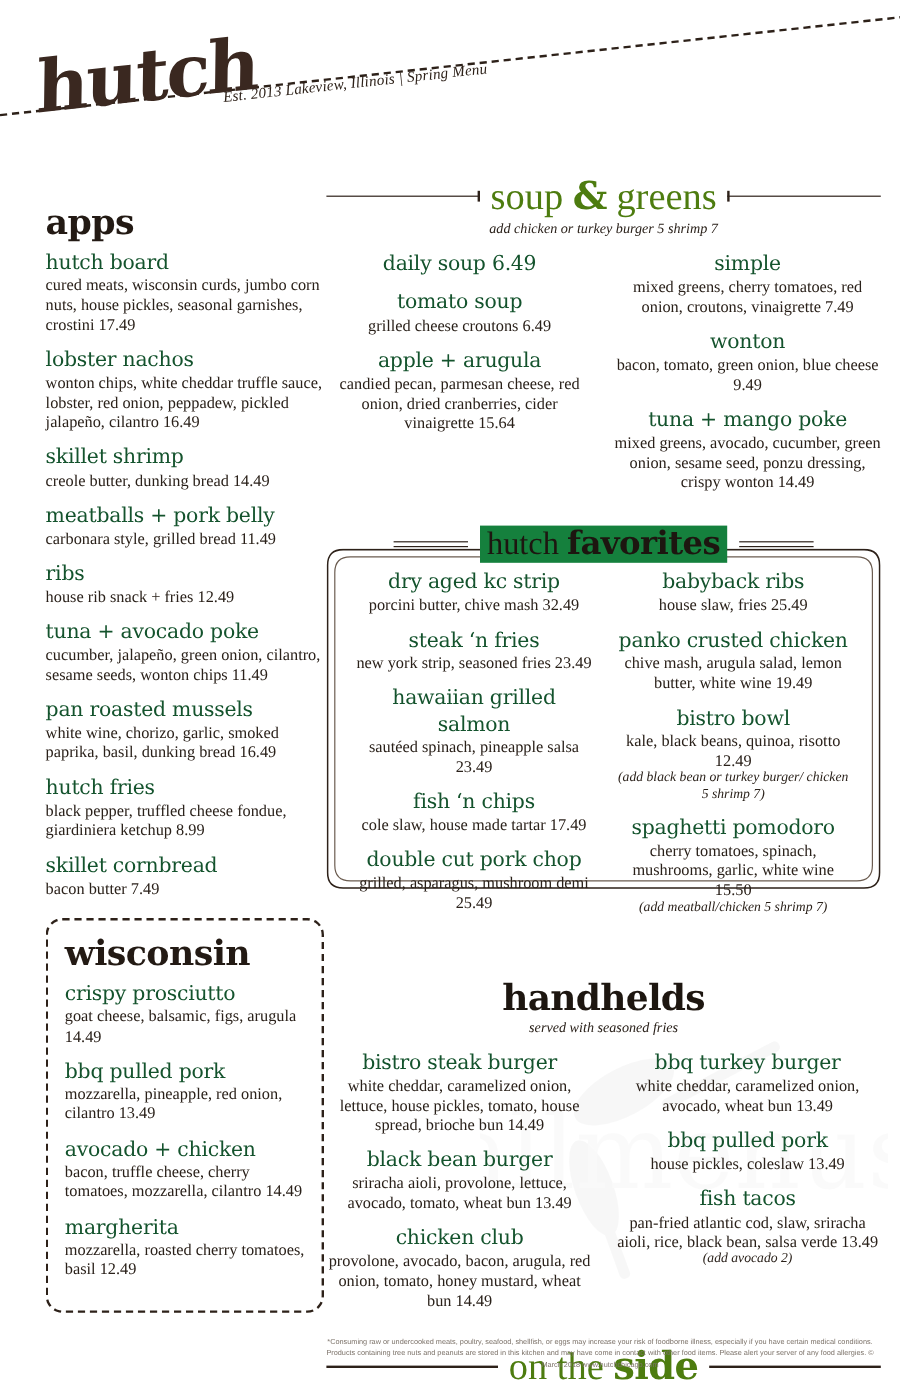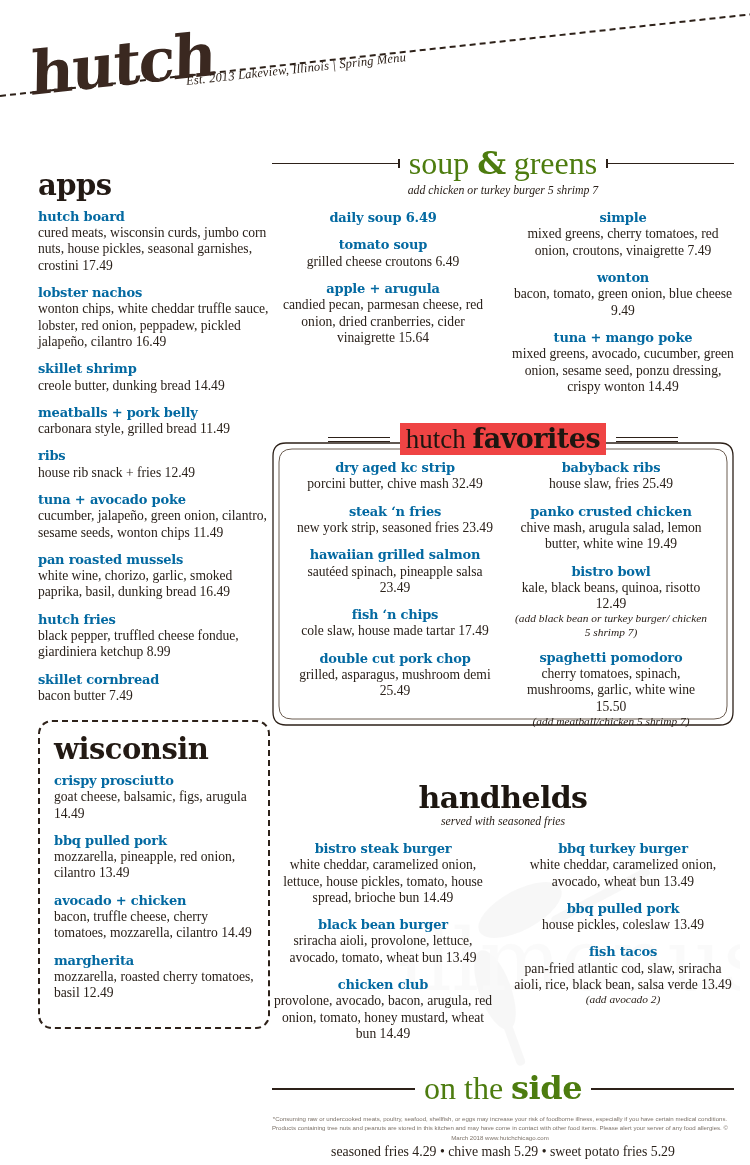--- a/index.html
+++ b/index.html
@@ -84,24 +84,24 @@
     letter-spacing: -.5px;
     color: #231a14;
     line-height: 1.1;
     margin-bottom: 7px;
   }
 
   
   .item { margin-bottom: 11px; }
   .item-name {
     font-family: "DejaVu Serif", serif;
-    font-weight: 700;
-    font-size: 13px;
+    font-weight: 400;
+    font-size: 17px;
     line-height: 1.25;
-    color: #0369a1;
+    color: #14532d;
     letter-spacing: -.2px;
   }
   .item-desc {
     font-family: "Liberation Serif", serif;
     font-size: 13.6px;
     line-height: 1.2;
     color: #2a211a;
   }
   .item-note {
     font-family: "Liberation Serif", serif;
@@ -188,21 +188,21 @@
     gap: 10px;
     z-index: 3;
   }
   #favorites-title .dbl {
     flex: 0 0 62px;
     height: 5px;
     border-top: 1.5px solid #2d2119;
     border-bottom: 1.5px solid #2d2119;
   }
   #favorites-title .t {
-    background: #ef4444;
+    background: #15803d;
     padding: 0 6px;
     font-family: "Liberation Serif", serif;
     font-size: 27px;
     white-space: nowrap;
     color: #1d1610;
   }
   #favorites-title .t b {
     font-family: "DejaVu Serif", serif;
     font-weight: 700;
     letter-spacing: -.5px;

